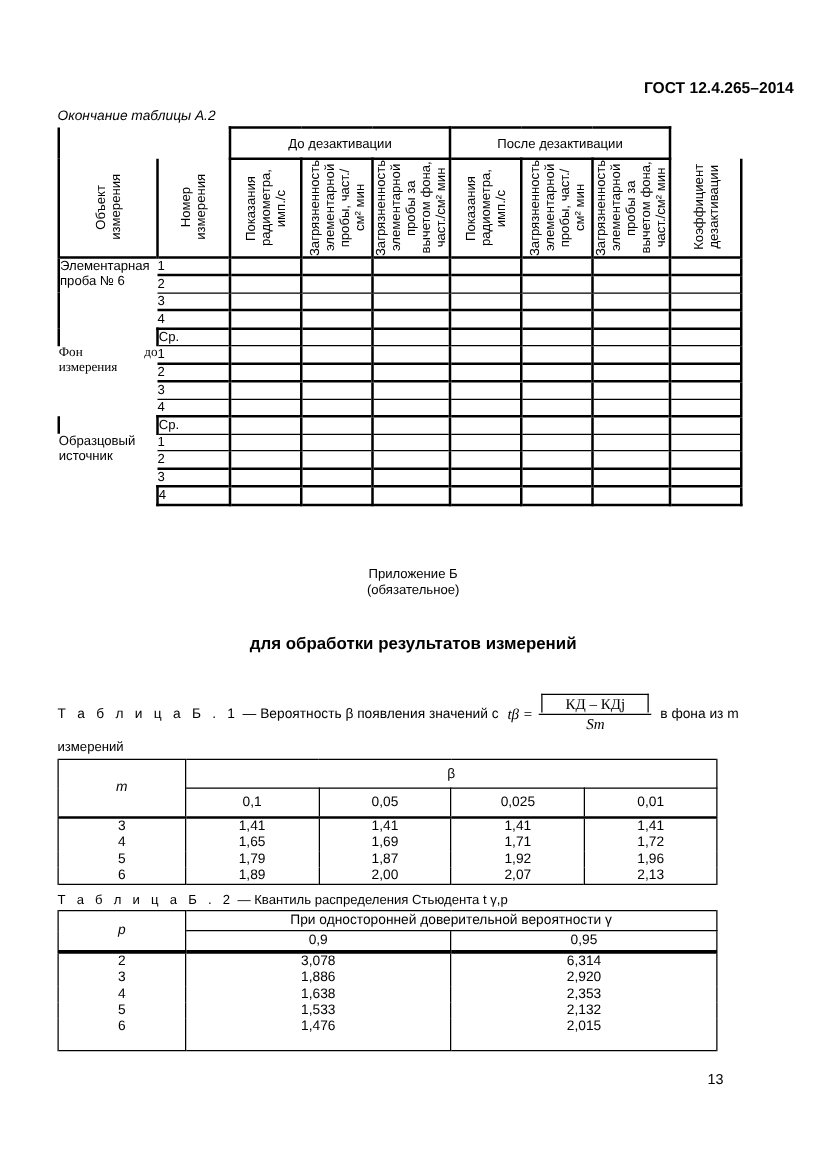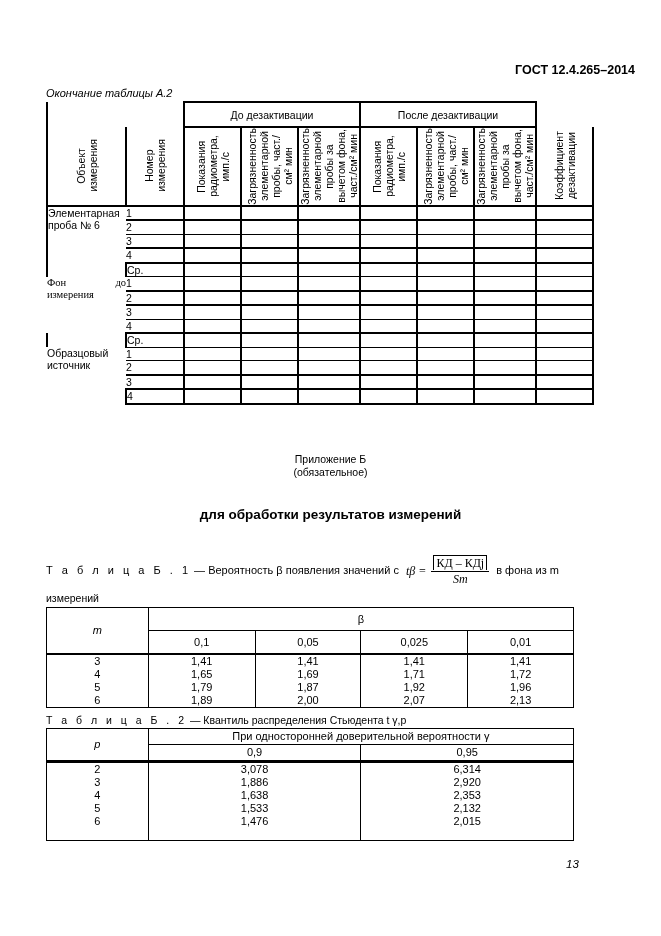--- a/index.html
+++ b/index.html
@@ -20,26 +20,26 @@
   .bb{border-bottom:2px solid #000;}
   .bt1{border-top:1px solid #000;}
   .bb1{border-bottom:1px solid #000;}
   .obj{font-size:10.5px;line-height:14px;}
   .appx{left:0;width:661px;top:453px;text-align:center;font-weight:normal;font-size:10.5px;line-height:13px;}
   .title{left:0;width:661px;top:507px;text-align:center;font-weight:bold;font-size:13.5px;line-height:16px;}
   .tcap{font-size:11px;}
   .spaced{letter-spacing:3px;}
   .frac{display:inline-block;vertical-align:middle;text-align:center;font-family:"Liberation Serif",serif;font-size:12px;margin:0 4px;}
   .frac .num{border-bottom:1px solid #000;padding:0 2px;}
-  .frac .num span{border-left:1px solid #000;border-right:1px solid #000;border-top:1px solid #000;padding:0 2px;}
+  .frac .num span{border-left:1px solid #000;border-right:1px solid #000;border-top:1px solid #000;padding:0 18px;}
   .tb1{position:absolute;left:46px;top:607px;width:528px;font-size:11px;}
   .tb1 td{border-left:1.5px solid #000;border-right:1.5px solid #000;text-align:center;padding:0;line-height:13px;}
   .tb2{position:absolute;left:46px;top:728px;width:528px;font-size:11px;}
   .tb2 td{border-left:1.5px solid #000;border-right:1.5px solid #000;text-align:center;padding:0;line-height:13px;}
-  .pagenum{left:566px;top:858px;font-size:11.5px;font-style:italic;}
+  .pagenum{left:566px;top:858px;font-size:11.5px;}
 </style>
 </head>
 <body>
 
 <div class="abs gost">ГОСТ 12.4.265–2014</div>
 <div class="abs caption-it">Окончание таблицы А.2</div>
 
 <table id="ta2">
   <colgroup>
     <col style="width:79px">

